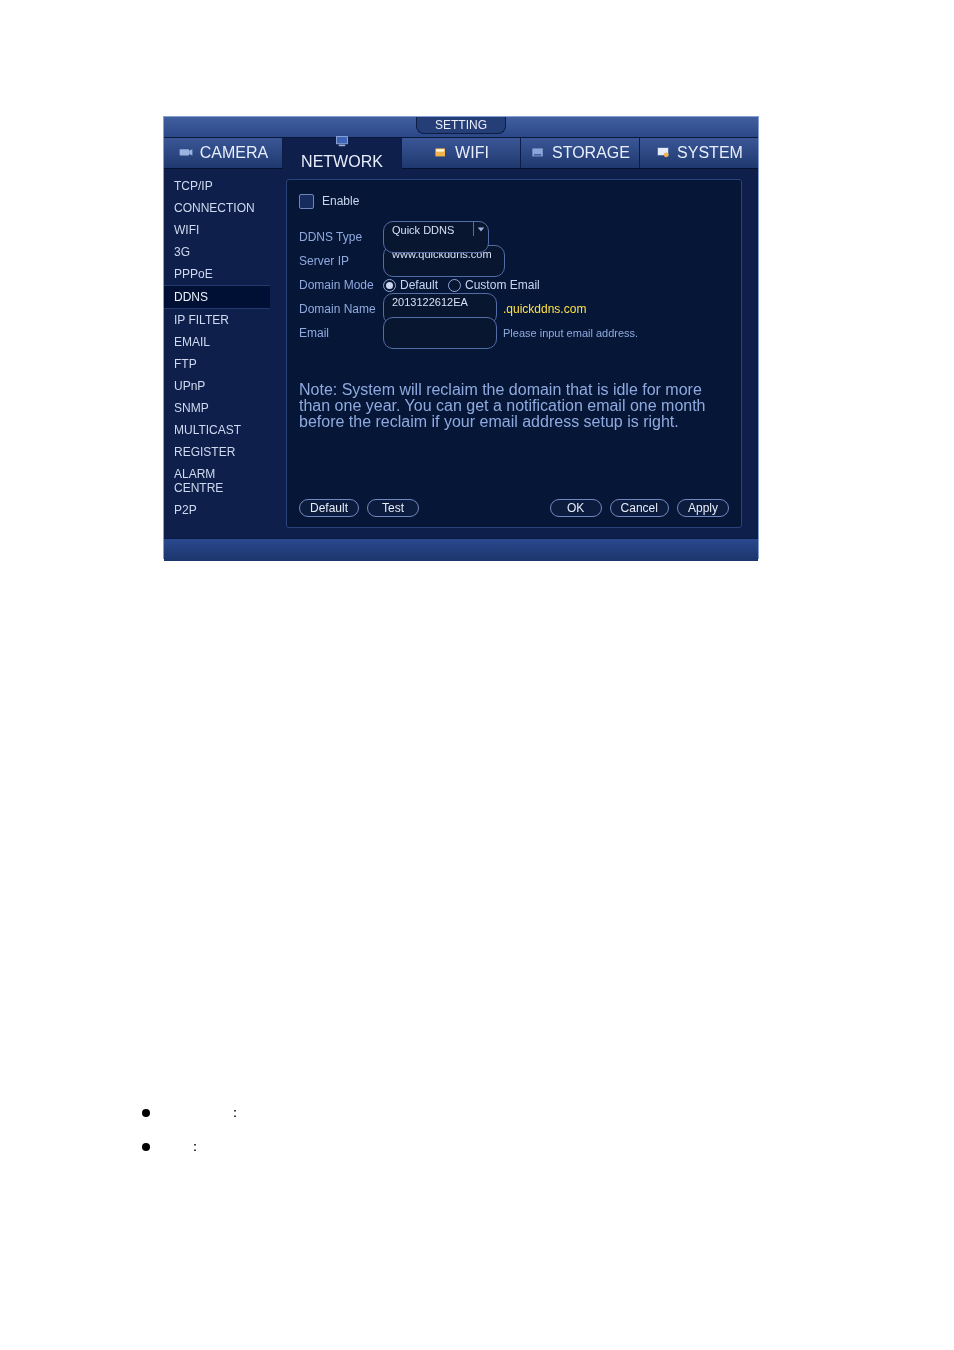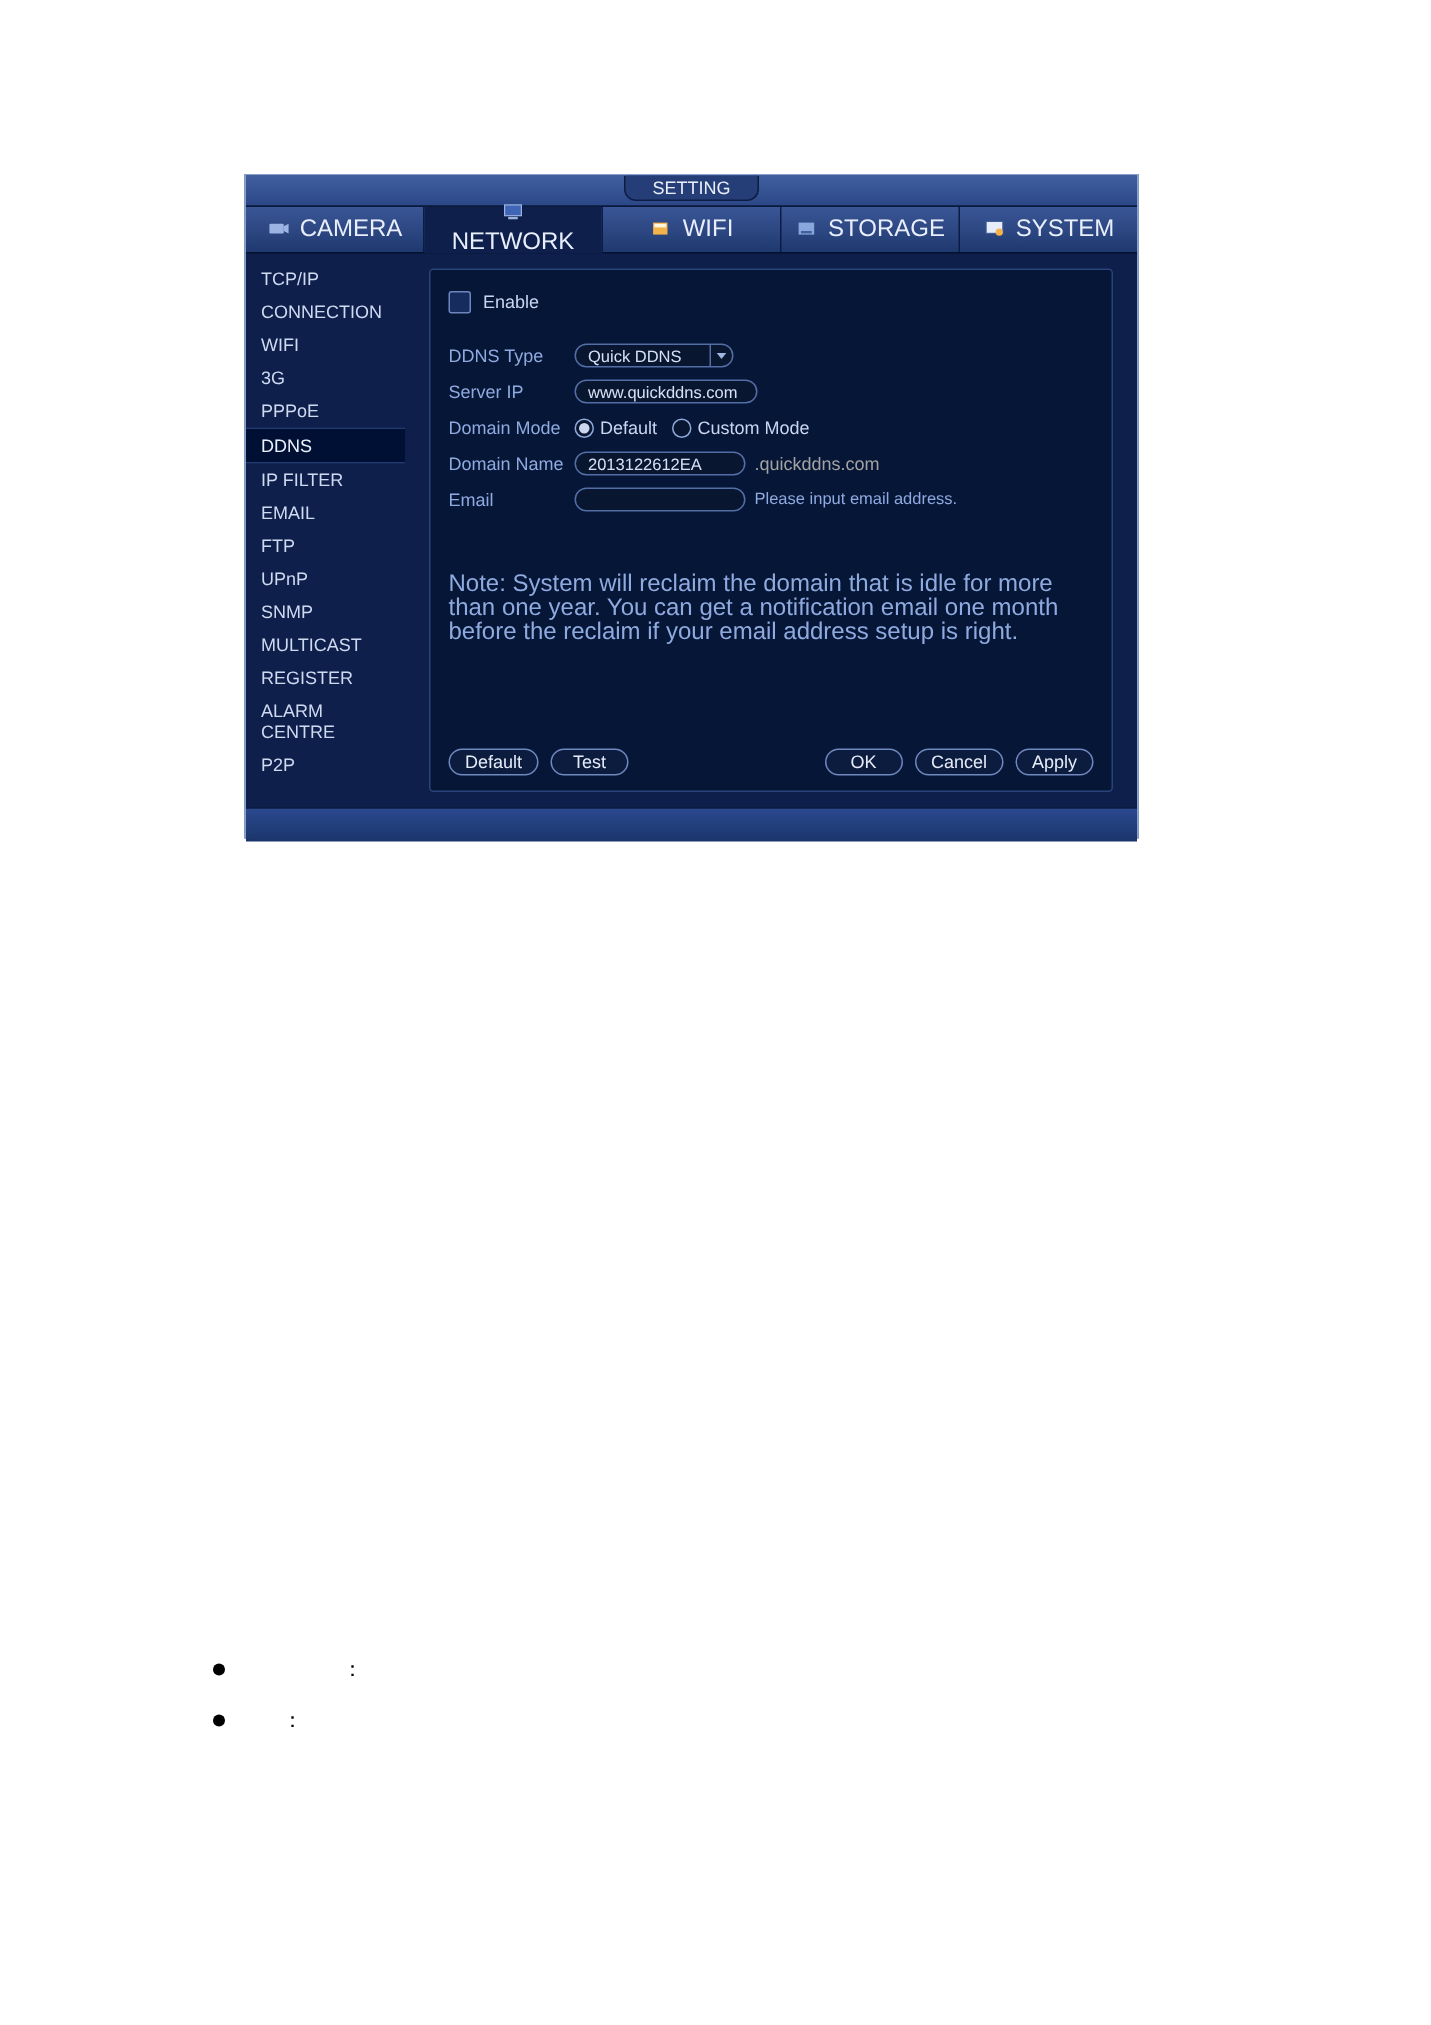--- a/index.html
+++ b/index.html
@@ -138,21 +138,21 @@
     margin-right: 8px;
     vertical-align: middle;
   }
 
   .text-input,
   .select {
     background: #09162f;
     border: 1px solid #536da6;
     border-radius: 10px;
     color: #d7e0f5;
-    height: 16px;
+    height: 32px;
     line-height: 16px;
     padding: 0 8px;
     font-size: 11px;
     box-sizing: border-box;
   }
   .select { min-width: 106px; position: relative; }
   .dd-arrow {
     position: absolute;
     right: 0; top: 0;
     width: 14px; height: 14px;
@@ -180,21 +180,21 @@
     border-radius: 50%;
   }
 
   .hint {
     color: #8faadf;
     font-size: 11px;
     margin-left: 6px;
   }
 
   .suffix {
-    color: #a3a3a3;
+    color: #fde047;
     font-size: 12px;
     margin-left: 6px;
   }
 
   .note {
     color: #8faadf;
     font-size: 16px;
     line-height: 16px;
     margin-top: 38px;
     width: 430px;
@@ -362,21 +362,21 @@
             <span class="text-input" style="width:122px;">
               <span>www.quickddns.com</span>
             </span>
           </div>
 
           <div class="form-row">
             <span class="form-label">Domain Mode</span>
             <span class="radio checked"></span>
             <span style="margin-right:10px;">Default</span>
             <span class="radio"></span>
-            <span>Custom Mode</span>
+            <span>Custom Email</span>
           </div>
 
           <div class="form-row">
             <span class="form-label">Domain Name</span>
             <span class="text-input" style="width:114px;">
               <span>2013122612EA</span>
             </span>
             <span class="suffix">.quickddns.com</span>
           </div>
 

